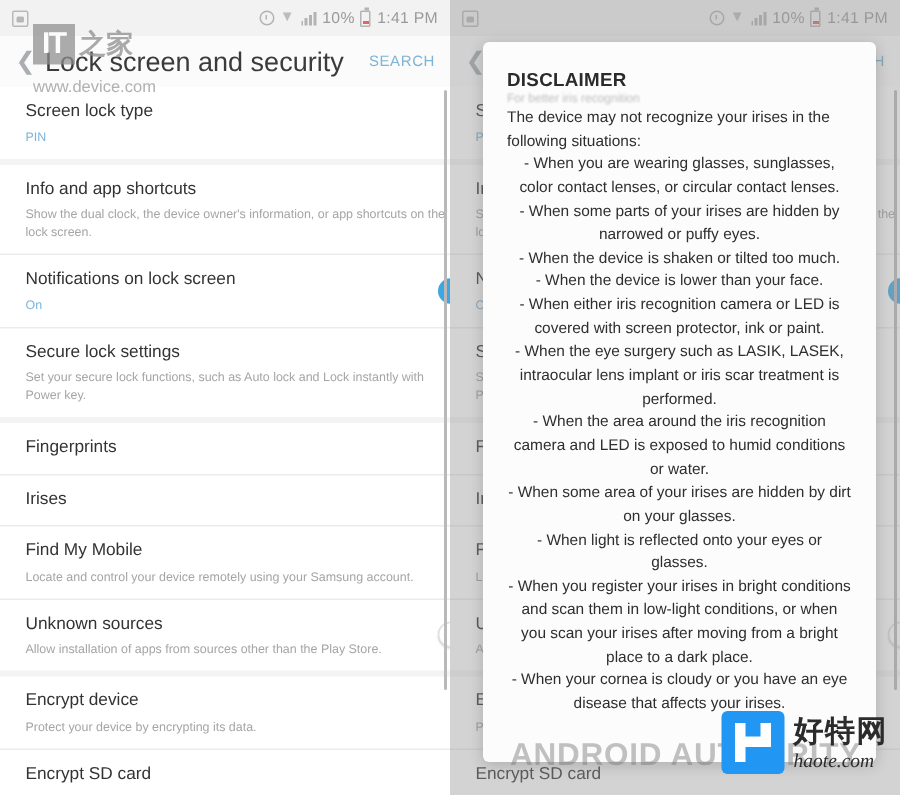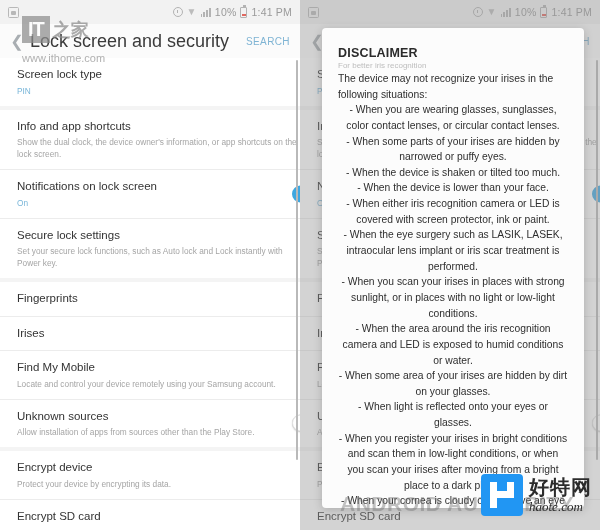--- a/index.html
+++ b/index.html
@@ -353,21 +353,21 @@
     <div class="actionbar">
       <div class="back-arrow">❮</div>
       <div class="ab-title">Lock screen and security</div>
       <div class="ab-search">SEARCH</div>
     </div>
 
     <div class="ithome-wm">
       <span class="ithome-logo">IT</span>
       <span class="ithome-cn">之家</span>
     </div>
-    <div class="ithome-url">www.ithome.com</div>
+    <div class="ithome-url">www.device.com</div>
 
     <div class="list" id="list-left">
         <div class="row group-gap">
           <div class="row-title">Screen lock type</div>
           <div class="row-sub accent">PIN</div>
         </div>
         <div class="row">
           <div class="row-title">Info and app shortcuts</div>
           <div class="row-sub">Show the dual clock, the device owner's information, or app shortcuts on the lock screen.</div>
         </div>
@@ -491,21 +491,20 @@
       <div class="dlg-faded">For better iris recognition</div>
       <div class="dlg-body">
         <div class="dlg-p">The device may not recognize your irises in the following situations:</div>
         <div class="dlg-ul" id="dlg-bullets">
             <div class="dlg-li">- When you are wearing glasses, sunglasses, color contact lenses, or circular contact lenses.</div>
             <div class="dlg-li">- When some parts of your irises are hidden by narrowed or puffy eyes.</div>
             <div class="dlg-li">- When the device is shaken or tilted too much.</div>
             <div class="dlg-li">- When the device is lower than your face.</div>
             <div class="dlg-li">- When either iris recognition camera or LED is covered with screen protector, ink or paint.</div>
             <div class="dlg-li">- When the eye surgery such as LASIK, LASEK, intraocular lens implant or iris scar treatment is performed.</div>
-            <div class="dlg-li">- When you scan your irises in places with strong sunlight, or in places with no light or low-light conditions.</div>
             <div class="dlg-li">- When the area around the iris recognition camera and LED is exposed to humid conditions or water.</div>
             <div class="dlg-li">- When some area of your irises are hidden by dirt on your glasses.</div>
             <div class="dlg-li">- When light is reflected onto your eyes or glasses.</div>
             <div class="dlg-li">- When you register your irises in bright conditions and scan them in low-light conditions, or when you scan your irises after moving from a bright place to a dark place.</div>
             <div class="dlg-li">- When your cornea is cloudy or you have an eye disease that affects your irises.</div>
           </div>
       </div>
     </div>
 
     <div class="aa-wm">ANDROID AUTHORITY</div>

